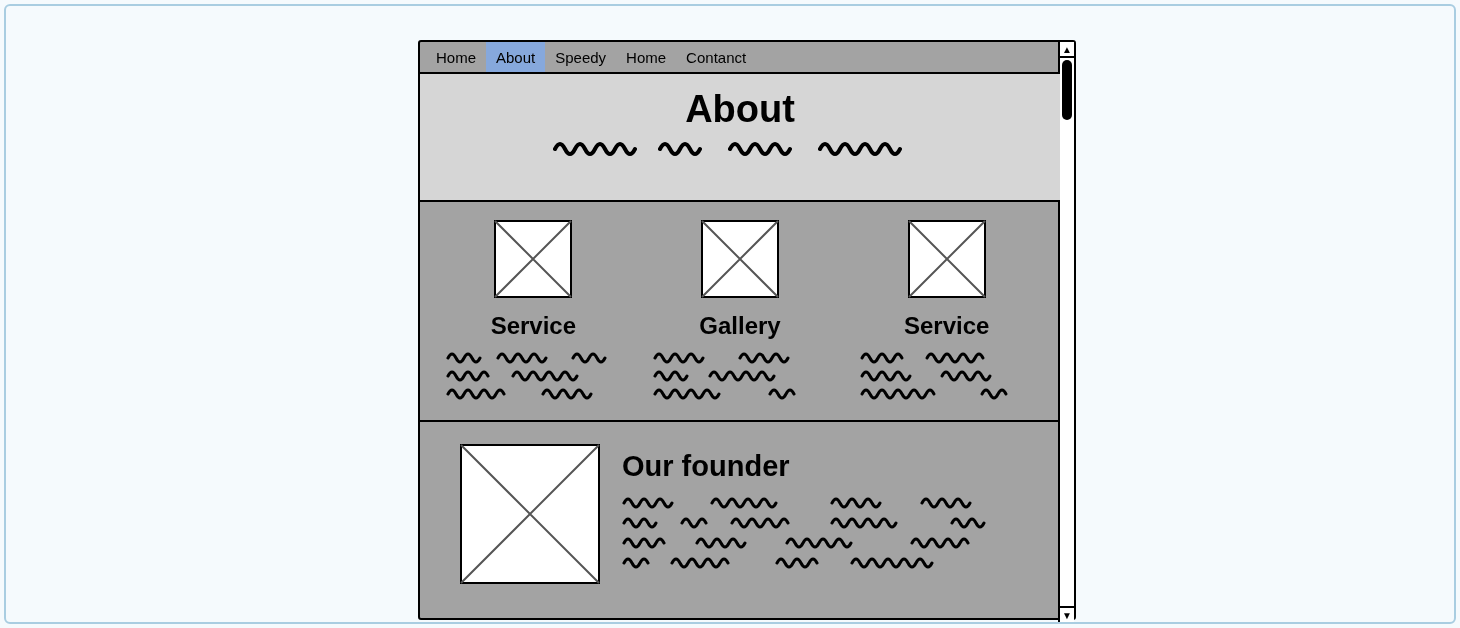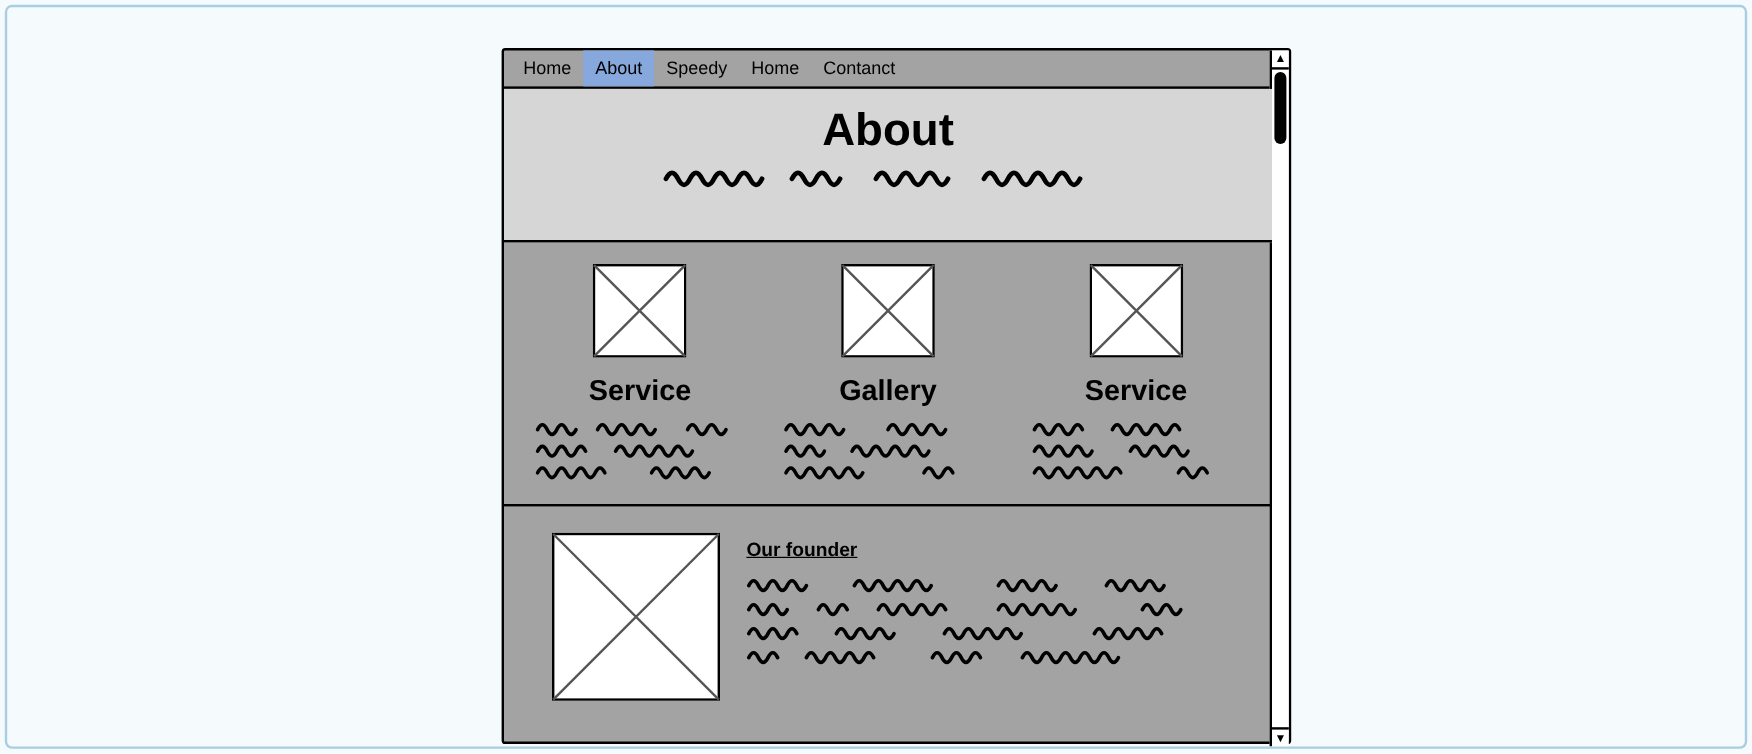--- a/index.html
+++ b/index.html
@@ -115,24 +115,23 @@
   }
   .feature .squig { margin-top: 2px; }
   
   .founder {
     display: flex;
     gap: 22px;
     padding: 22px 36px 10px 40px;
   }
   .founder h3 {
     margin: 6px 0 10px 0;
-    font-size: 16px;
+    font-size: 29px;
     font-weight: 600;
     color: #000;
-    text-decoration: underline;
   }
   .founder .founder-text { flex: 1; }
   .placeholder-box { flex: 0 0 auto; }
   
   .squig svg { display: block; }
   .centered-squig svg { margin: 0 auto; }
 </style>
 </head>
 <body>
 

